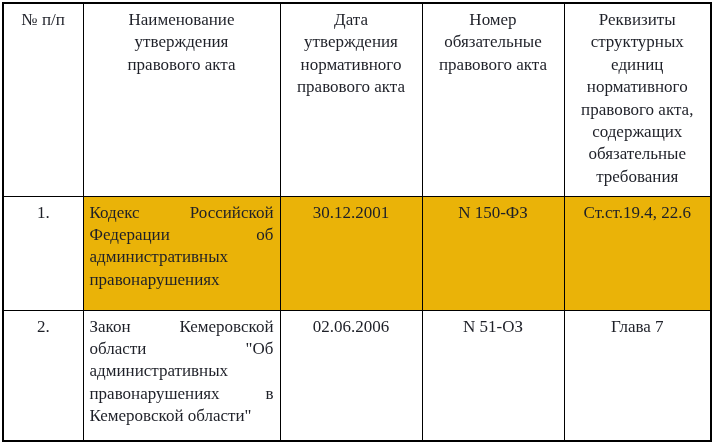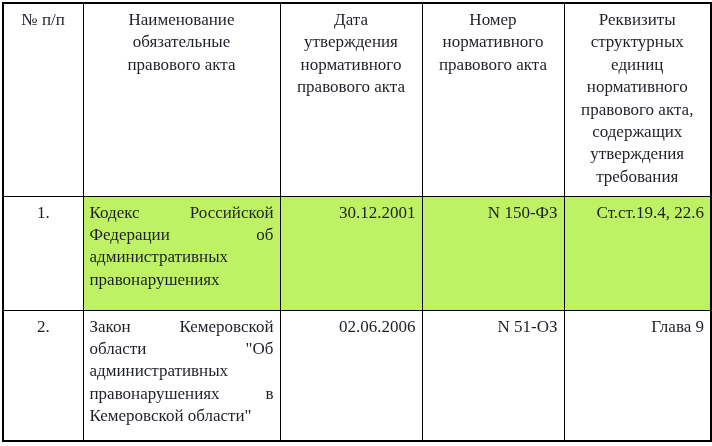--- a/index.html
+++ b/index.html
@@ -35,68 +35,68 @@
   }
   thead th {
     text-align: center;
     white-space: pre-line;
     height: 193px;
   }
   tbody tr.row-1 td { height: 114px; }
   tbody tr.row-2 td { height: 131px; }
   .cell-num   { text-align: center; }
   .cell-name  { text-align: justify; }
-  .cell-date, .cell-number, .cell-details { text-align: right; }
-  td.hl { background: #bef264; }
+  .cell-date, .cell-number, .cell-details { text-align: center; }
+  td.hl { background: #eab308; }
 </style>
 </head>
 <body>
 
 <div class="page">
   <table class="reg-table">
     <colgroup>
       <col style="width:80px">
       <col style="width:197px">
       <col style="width:142px">
       <col style="width:142px">
       <col style="width:147px">
     </colgroup>
     <thead>
       <tr>
         <th>№ п/п</th>
         <th>Наименование
-обязательные
+утверждения
 правового акта</th>
         <th>Дата
 утверждения
 нормативного
 правового акта</th>
         <th>Номер
-нормативного
+обязательные
 правового акта</th>
         <th>Реквизиты
 структурных
 единиц
 нормативного
 правового акта,
 содержащих
-утверждения
+обязательные
 требования</th>
       </tr>
     </thead>
     <tbody>
       <tr class="row-1">
         <td class="cell-num">1.</td>
         <td class="cell-name hl">Кодекс Российской Федерации об административных правонарушениях</td>
         <td class="cell-date hl">30.12.2001</td>
         <td class="cell-number hl">N 150-ФЗ</td>
         <td class="cell-details hl">Ст.ст.19.4, 22.6</td>
       </tr>
       <tr class="row-2">
         <td class="cell-num">2.</td>
         <td class="cell-name">Закон Кемеровской области "Об административных правонарушениях в Кемеровской области"</td>
         <td class="cell-date">02.06.2006</td>
         <td class="cell-number">N 51-ОЗ</td>
-        <td class="cell-details">Глава 9</td>
+        <td class="cell-details">Глава 7</td>
       </tr>
     </tbody>
   </table>
 </div>
 
 </body></html>

